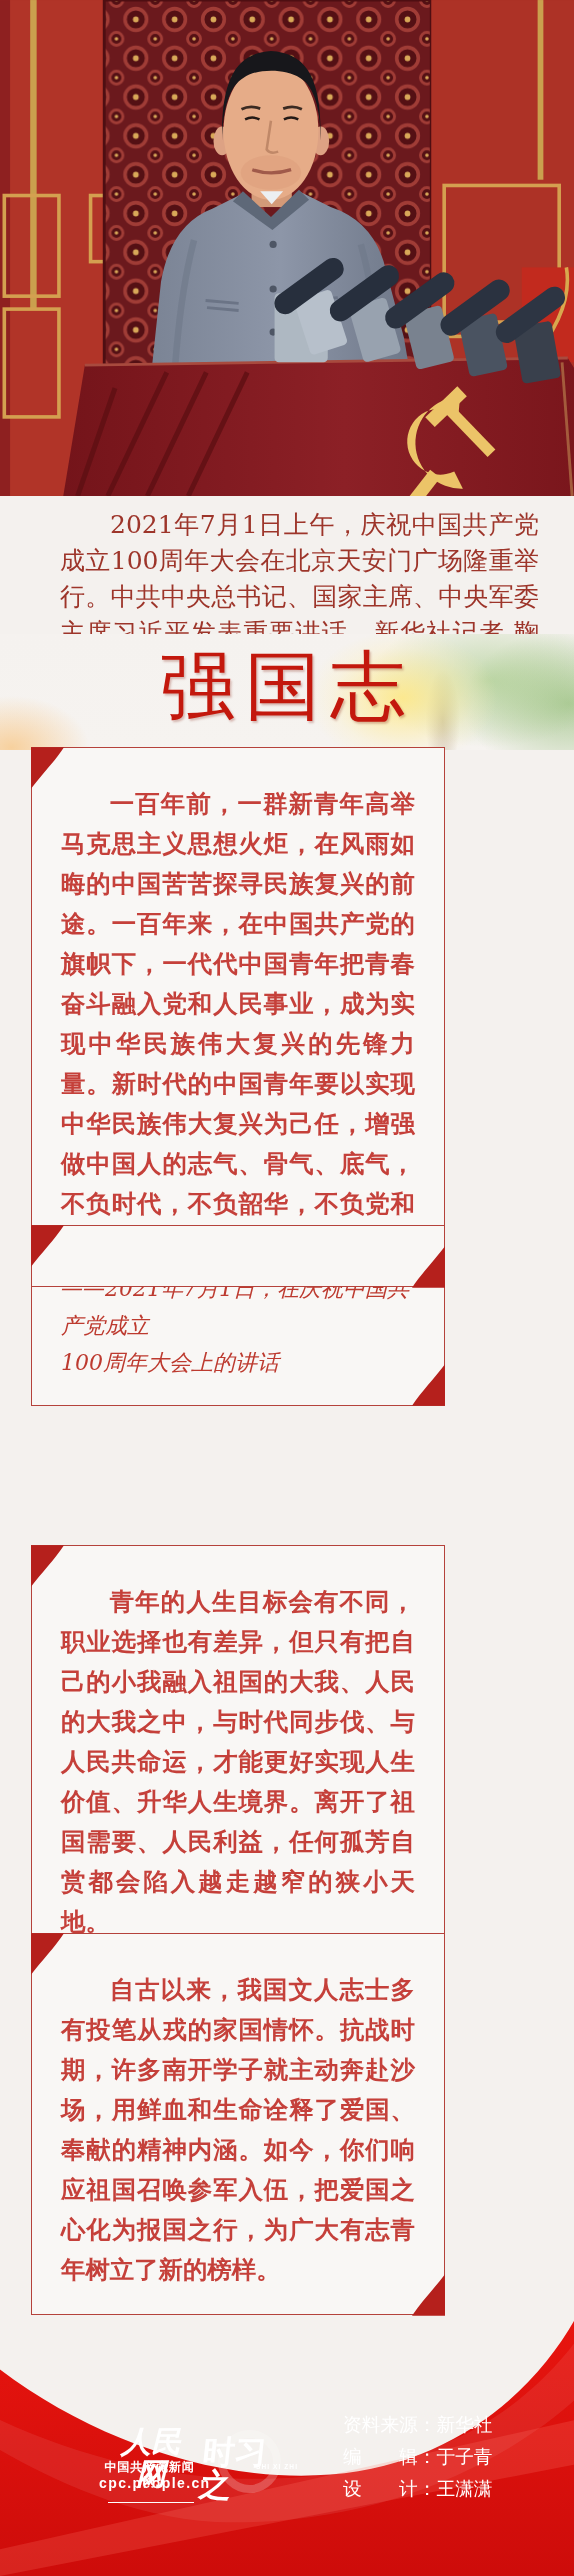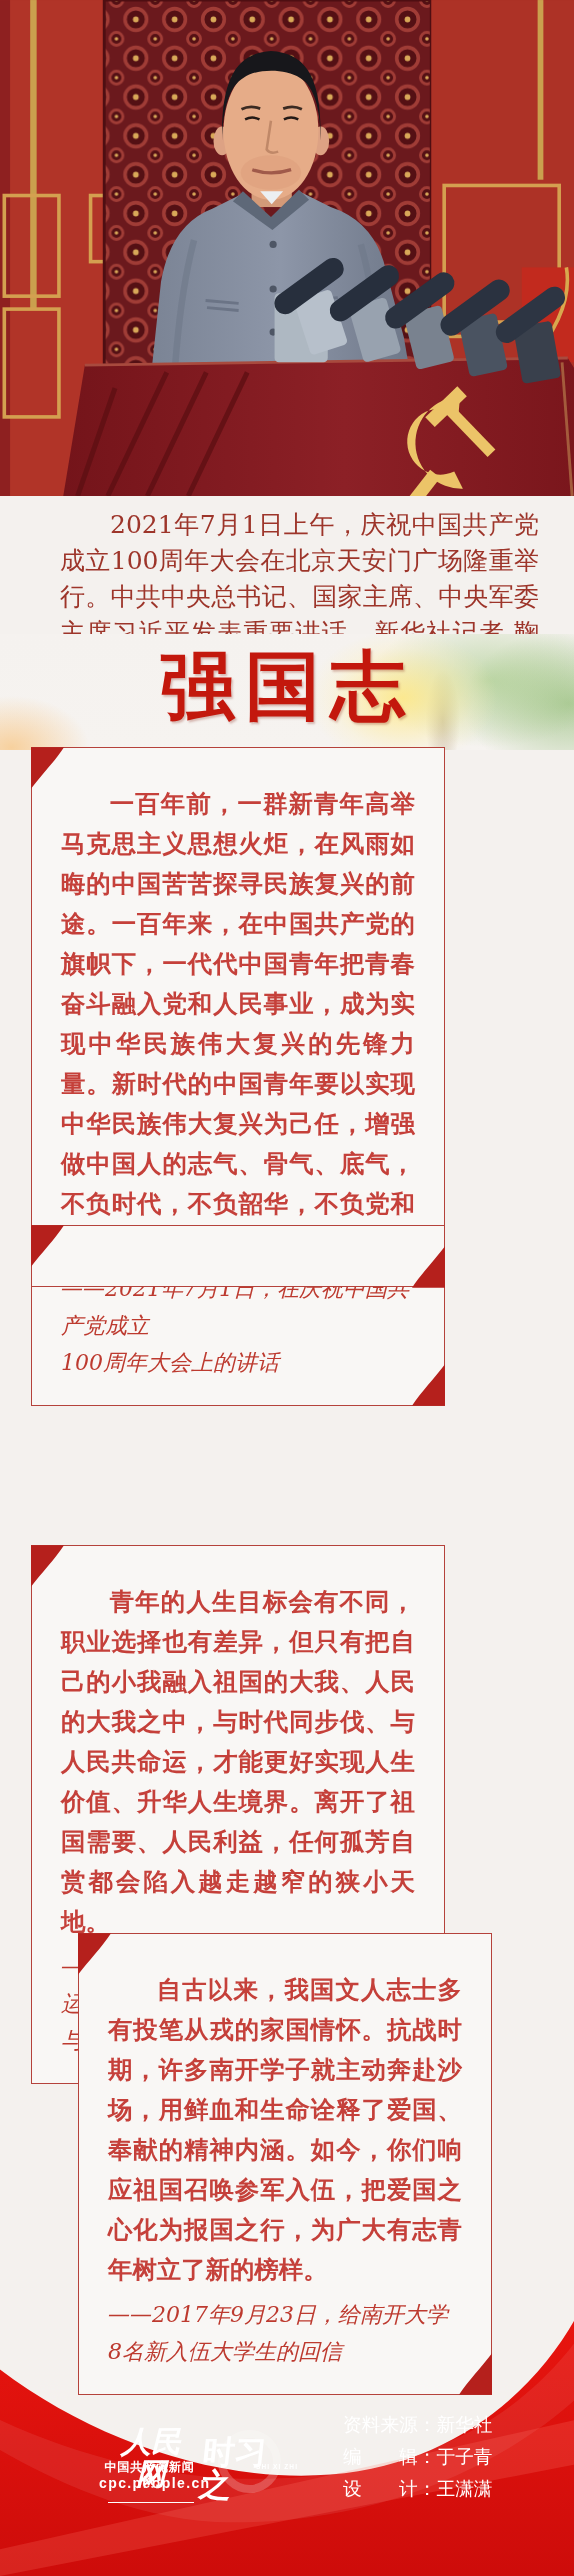--- a/index.html
+++ b/index.html
@@ -18,36 +18,36 @@
   
   #scenic{top:634px;left:0;width:575px;height:116px;
     background:
       radial-gradient(ellipse 108px 72px at 2% 98%, rgba(248,180,90,.55), rgba(248,180,90,0) 72%),
       radial-gradient(ellipse 122px 86px at 70% 55%, rgba(255,232,130,.85), rgba(255,240,180,.25) 58%, rgba(255,240,180,0) 78%),
       radial-gradient(ellipse 165px 93px at 85% 40%, rgba(150,195,115,.55), rgba(150,195,115,0) 72%),
       radial-gradient(ellipse 144px 101px at 99% 60%, rgba(128,178,98,.6), rgba(128,178,98,0) 74%),
       radial-gradient(ellipse 21.6px 65px at 77% 75%, rgba(120,88,58,.35), rgba(120,88,58,0) 80%),
       linear-gradient(#f5f2ef,#f6f3f0);}
   #page-title{top:644px;left:0;width:575px;text-align:center;
-    font-family:"DejaVu Serif",serif;font-weight:700;font-size:75px;line-height:85px;
+    font-family:"DejaVu Serif",serif;font-weight:400;font-size:75px;line-height:85px;
     letter-spacing:10px;color:#c3180d;
     text-shadow:1.4px 2.2px 2.2px rgba(130,25,12,.28);}
 
   
   .card{left:31px;width:414px;background:#f9f7f5;
         border:1.4px solid #b5423b;box-sizing:border-box;
         padding:36px 29px 24.4px 29px;}
   .card .quote-text{font-size:24.4px;line-height:40px;font-weight:bold;
         color:#c5403a;text-align:justify;text-indent:2em;}
   .card .quote-attribution{margin-top:5.7px;font-family:"DejaVu Serif",serif;font-style:italic;
         font-size:22px;line-height:37px;color:#bd3a2f;white-space:pre-line;}
   .wedge{position:absolute;width:33px;height:42px;}
   .wedge.tl{top:-1.4px;left:-1.4px;}
   .wedge.br{bottom:-1.4px;right:-1.4px;transform:rotate(180deg);}
-  #card-1{top:747px;} #card-2{top:1225px;} #card-3{top:1545px;} #card-4{top:1933px;margin-left:47px;}
+  #card-1{top:747px;} #card-2{top:1225px;} #card-3{top:1545px;} #card-4{top:1933px;}
 
   
   #footer-wave{top:2312px;left:0;width:575px;height:264px;}
 
   .fw{color:#fff;}
   #brand-people{left:108px;top:2426px;width:86px;text-align:center;
      font-family:"DejaVu Serif",serif;font-style:italic;font-weight:bold;
      font-size:30px;line-height:32px;border-bottom:1.4px solid #fff;padding-bottom:12px;}
   #brand-cpc{left:99px;top:2460px;width:101px;text-align:center;
      font-weight:bold;font-size:12.2px;line-height:15px;letter-spacing:0.7px;}
@@ -223,22 +223,20 @@
   <svg class="wedge br" viewBox="0 0 46 58">
       <path d="M0,0 H46 C33,20 15,38 0,58 Z" fill="#b5201c"></path>
     </svg>
 </div>
 
 <div id="card-4" class="card abs">
   <svg class="wedge tl" viewBox="0 0 46 58">
       <path d="M0,0 H46 C33,20 15,38 0,58 Z" fill="#b5201c"></path>
     </svg>
   <div class="quote-text">自古以来，我国文人志士多有投笔从戎的家国情怀。抗战时期，许多南开学子就主动奔赴沙场，用鲜血和生命诠释了爱国、奉献的精神内涵。如今，你们响应祖国召唤参军入伍，把爱国之心化为报国之行，为广大有志青年树立了新的榜样。</div>
-  <div class="quote-attribution">——2017年9月23日，给南开大学
-8名新入伍大学生的回信</div>
   <svg class="wedge br" viewBox="0 0 46 58">
       <path d="M0,0 H46 C33,20 15,38 0,58 Z" fill="#b5201c"></path>
     </svg>
 </div>
 
 <svg id="footer-wave" class="abs" viewBox="0 0 800 367" width="575" height="264">
   <defs>
     <linearGradient id="redg" x1="0" y1="0" x2="0" y2="1">
       <stop offset="0" stop-color="#e8150f"></stop>
         <stop offset="1" stop-color="#cd0c0a"></stop>

